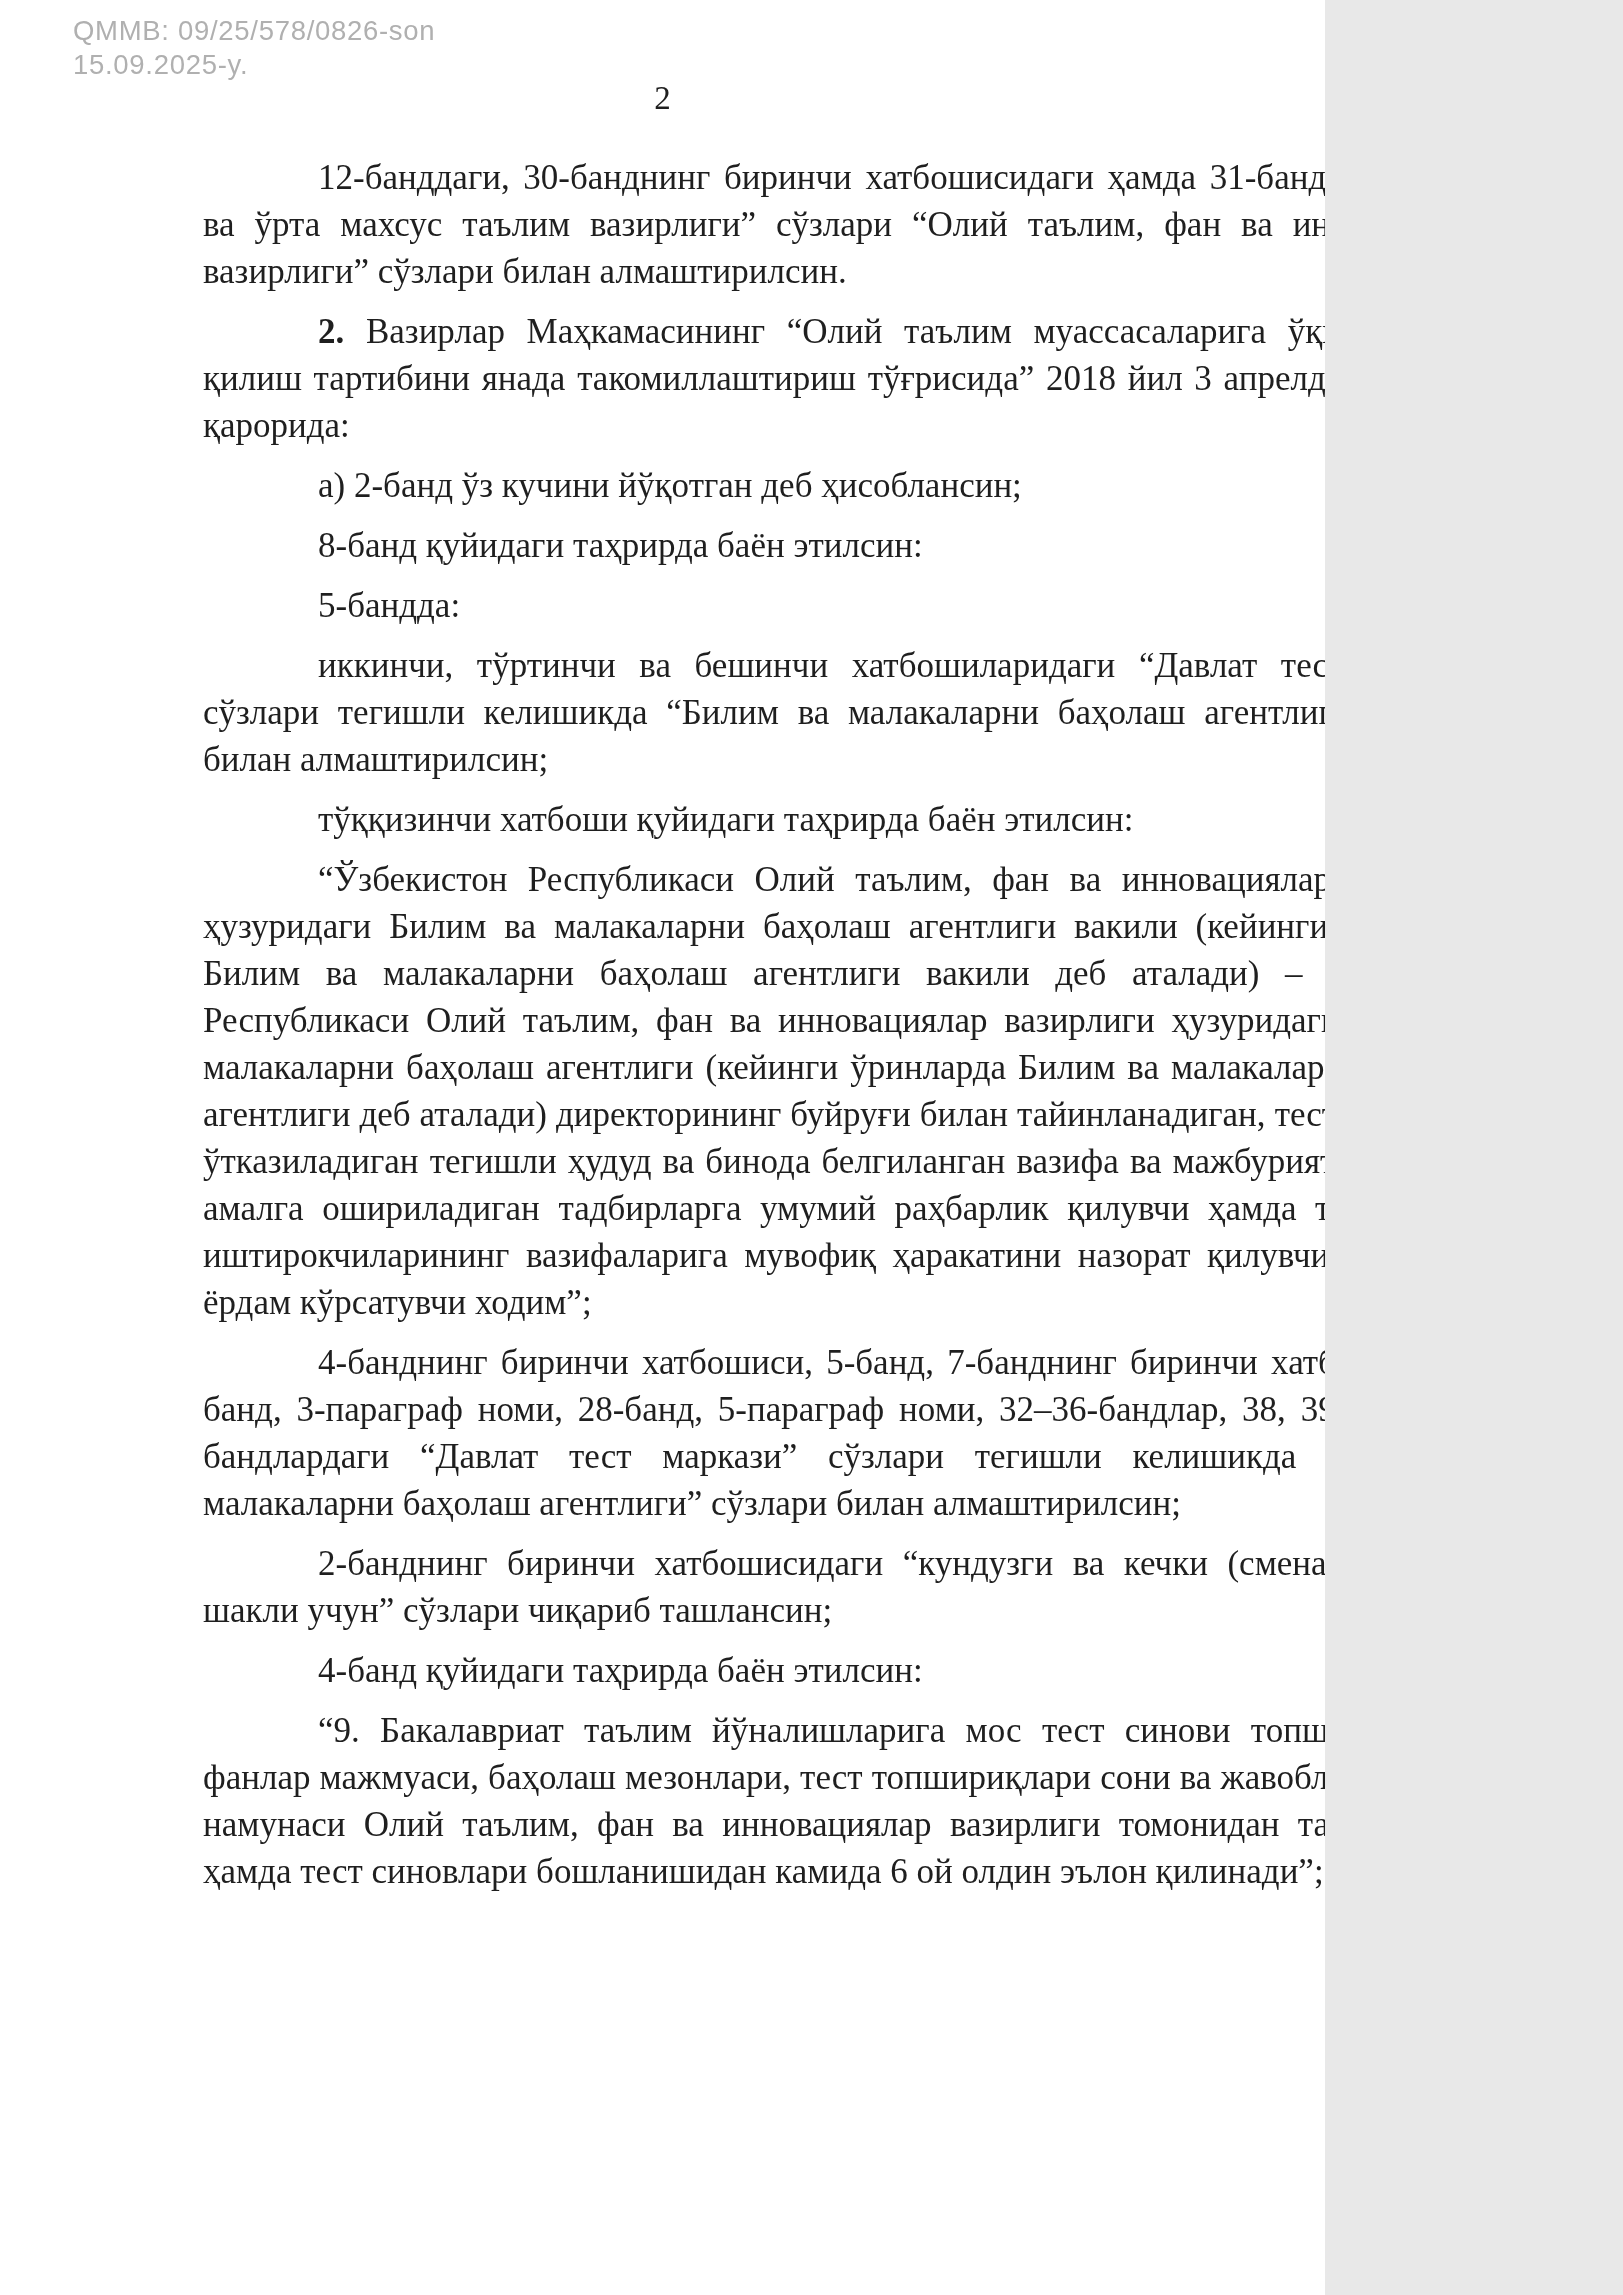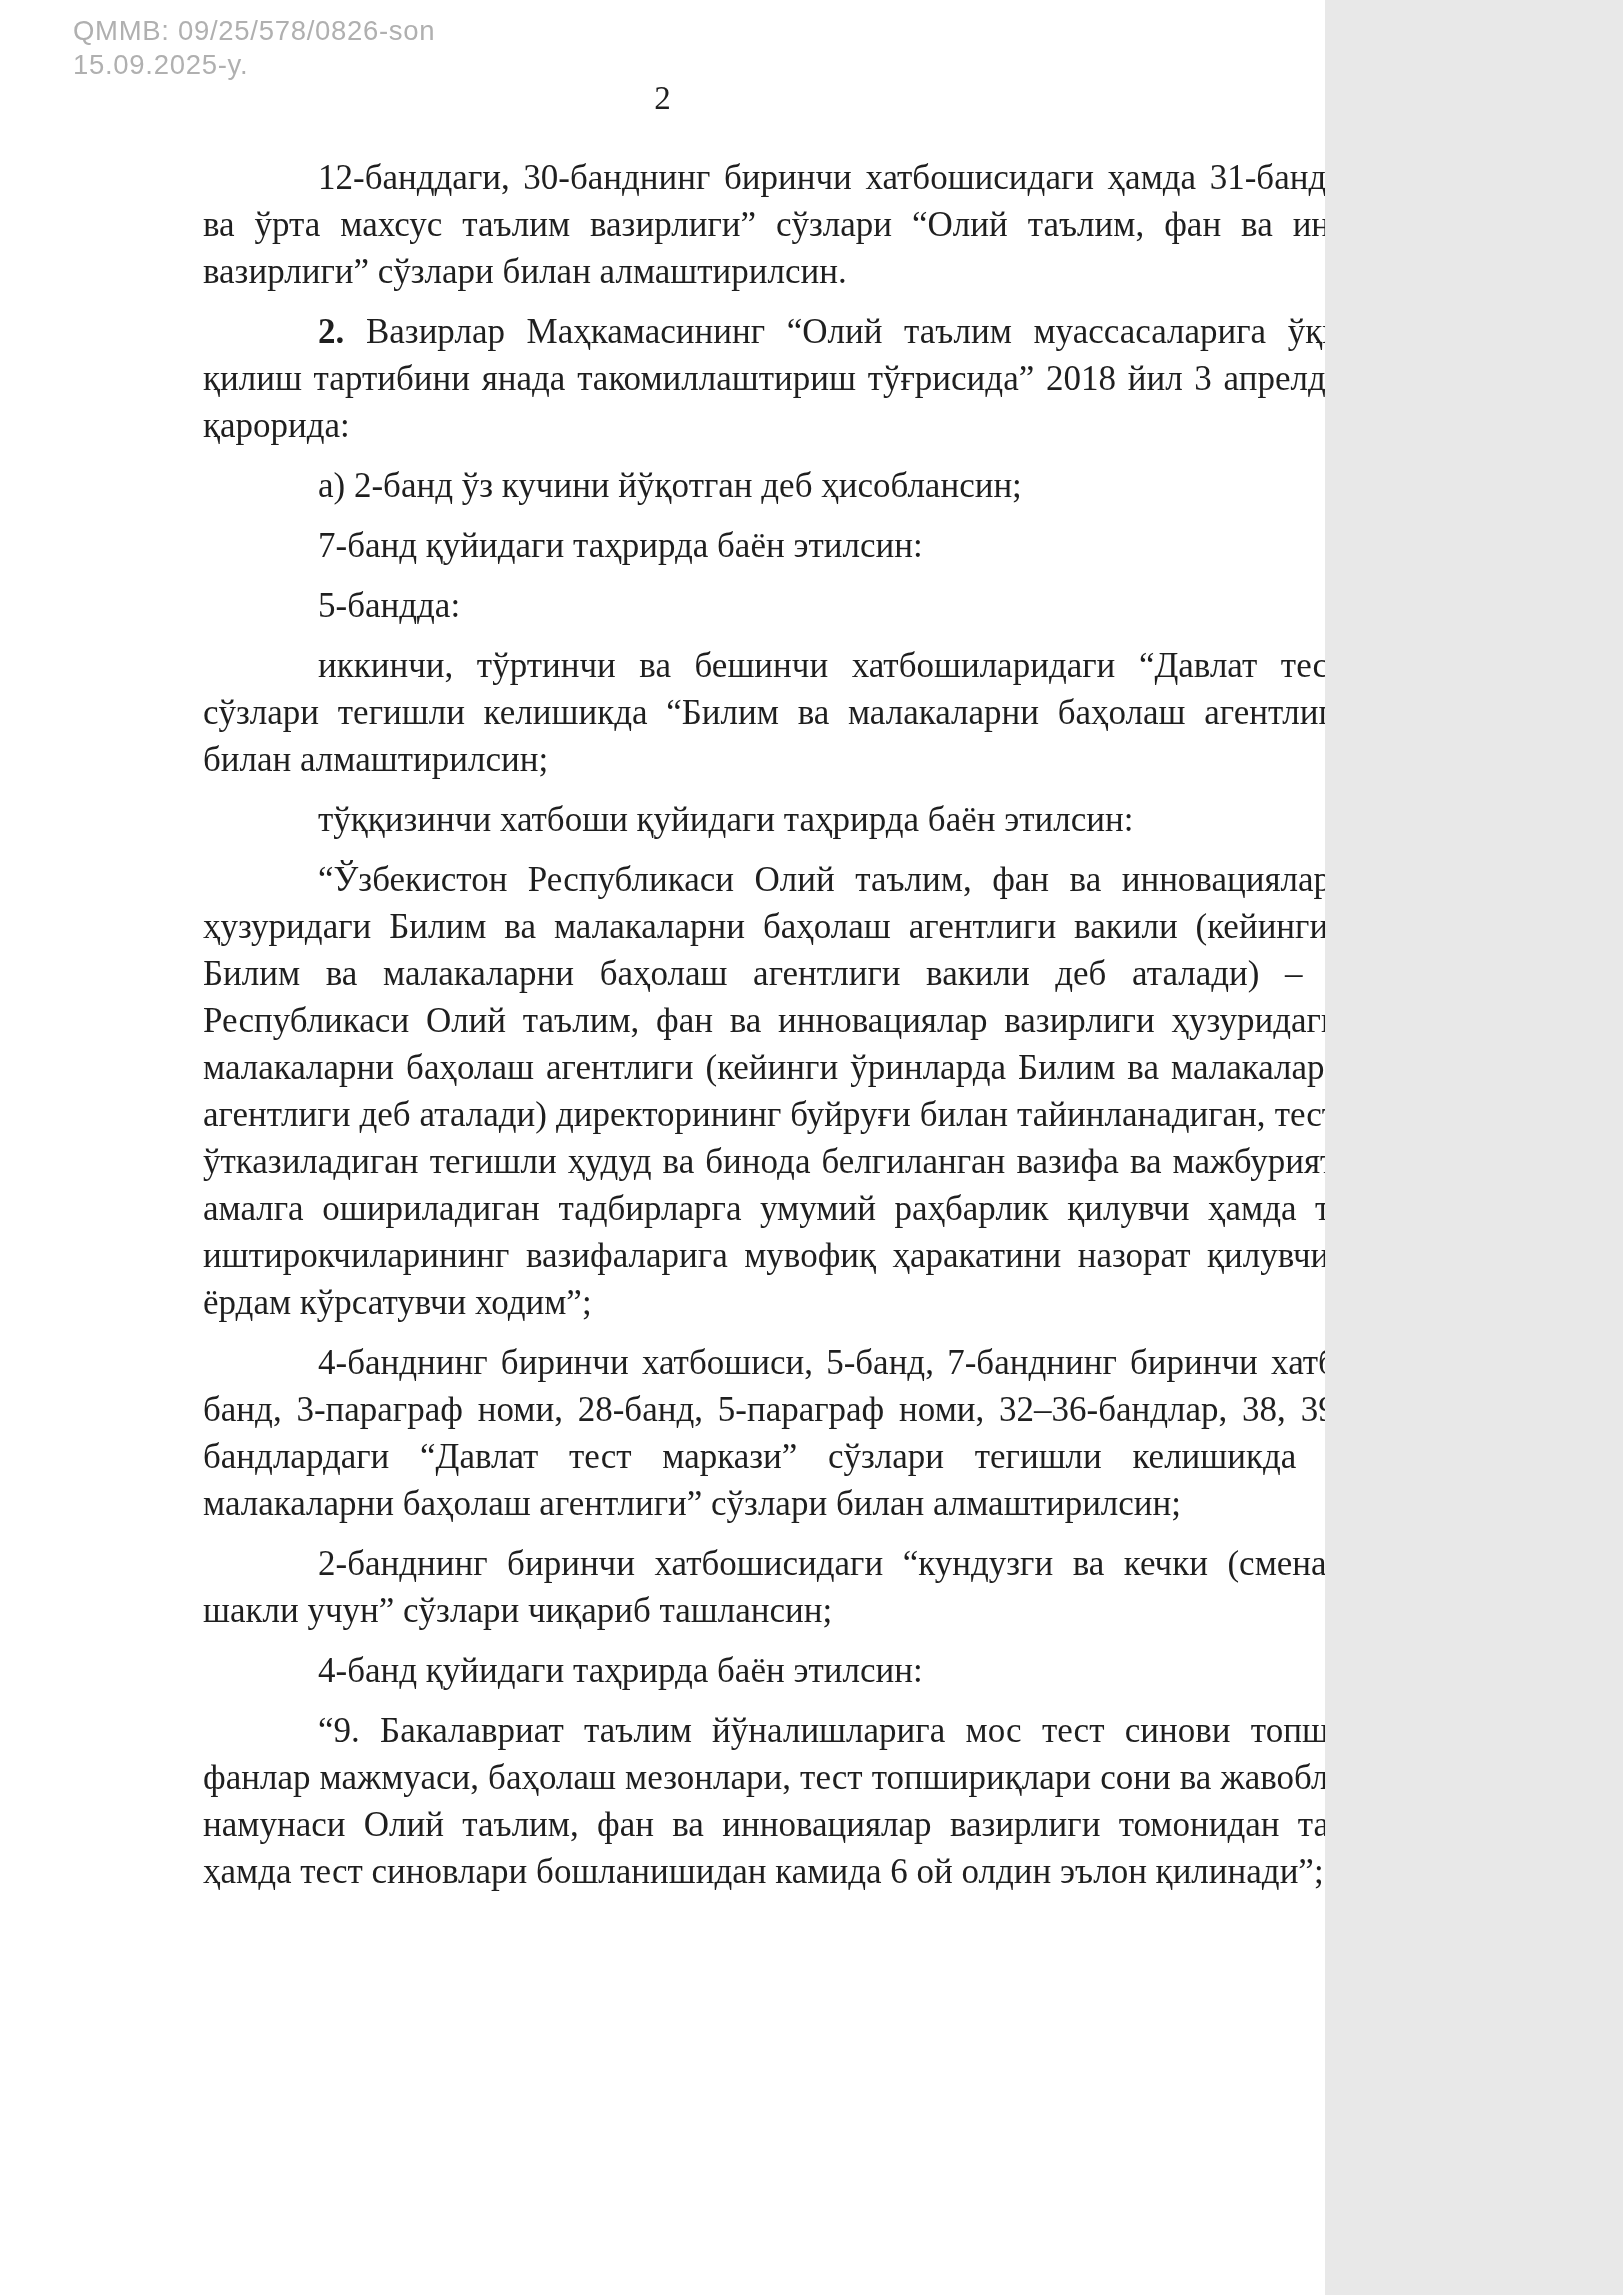--- a/index.html
+++ b/index.html
@@ -62,21 +62,21 @@
     <div>QMMB: 09/25/578/0826-son</div>
     <div>15.09.2025-y.</div>
   </div>
 
   <div class="page-number">2</div>
 
   <div class="body-text">
     <p>12-банддаги, 30-банднинг биринчи хатбошисидаги ҳамда 31-банддаги “Олий ва ўрта махсус таълим вазирлиги” сўзлари “Олий таълим, фан ва инновациялар вазирлиги” сўзлари билан алмаштирилсин.</p>
     <p><b class="num">2. </b><span>Вазирлар Маҳкамасининг “Олий таълим муассасаларига ўқишга қабул қилиш тартибини янада такомиллаштириш тўғрисида” 2018 йил 3 апрелдаги 261-сон қарорида:</span></p>
     <p>а) 2-банд ўз кучини йўқотган деб ҳисоблансин;</p>
-    <p>7-банд қуйидаги таҳрирда баён этилсин:</p>
+    <p>8-банд қуйидаги таҳрирда баён этилсин:</p>
     <p>5-бандда:</p>
     <p>иккинчи, тўртинчи ва бешинчи хатбошиларидаги “Давлат тест маркази” сўзлари тегишли келишикда “Билим ва малакаларни баҳолаш агентлиги” сўзлари билан алмаштирилсин;</p>
     <p>тўққизинчи хатбоши қуйидаги таҳрирда баён этилсин:</p>
     <p>“Ўзбекистон Республикаси Олий таълим, фан ва инновациялар вазирлиги ҳузуридаги Билим ва малакаларни баҳолаш агентлиги вакили (кейинги ўринларда Билим ва малакаларни баҳолаш агентлиги вакили деб аталади) – Ўзбекистон Республикаси Олий таълим, фан ва инновациялар вазирлиги ҳузуридаги Билим ва малакаларни баҳолаш агентлиги (кейинги ўринларда Билим ва малакаларни баҳолаш агентлиги деб аталади) директорининг буйруғи билан тайинланадиган, тест синовлари ўтказиладиган тегишли ҳудуд ва бинода белгиланган вазифа ва мажбуриятлар бўйича амалга ошириладиган тадбирларга умумий раҳбарлик қилувчи ҳамда тест синови иштирокчиларининг вазифаларига мувофиқ ҳаракатини назорат қилувчи ва амалий ёрдам кўрсатувчи ходим”;</p>
     <p>4-банднинг биринчи хатбошиси, 5-банд, 7-банднинг биринчи хатбошиси, 17-банд, 3-параграф номи, 28-банд, 5-параграф номи, 32–36-бандлар, 38, 39, 54 ва 58-бандлардаги “Давлат тест маркази” сўзлари тегишли келишикда “Билим ва малакаларни баҳолаш агентлиги” сўзлари билан алмаштирилсин;</p>
     <p>2-банднинг биринчи хатбошисидаги “кундузги ва кечки (сменали) таълим шакли учун” сўзлари чиқариб ташлансин;</p>
     <p>4-банд қуйидаги таҳрирда баён этилсин:</p>
     <p>“9. Бакалавриат таълим йўналишларига мос тест синови топшириладиган фанлар мажмуаси, баҳолаш мезонлари, тест топшириқлари сони ва жавоблар варақаси намунаси Олий таълим, фан ва инновациялар вазирлиги томонидан тасдиқланади ҳамда тест синовлари бошланишидан камида 6 ой олдин эълон қилинади”;</p>
   </div>
 

